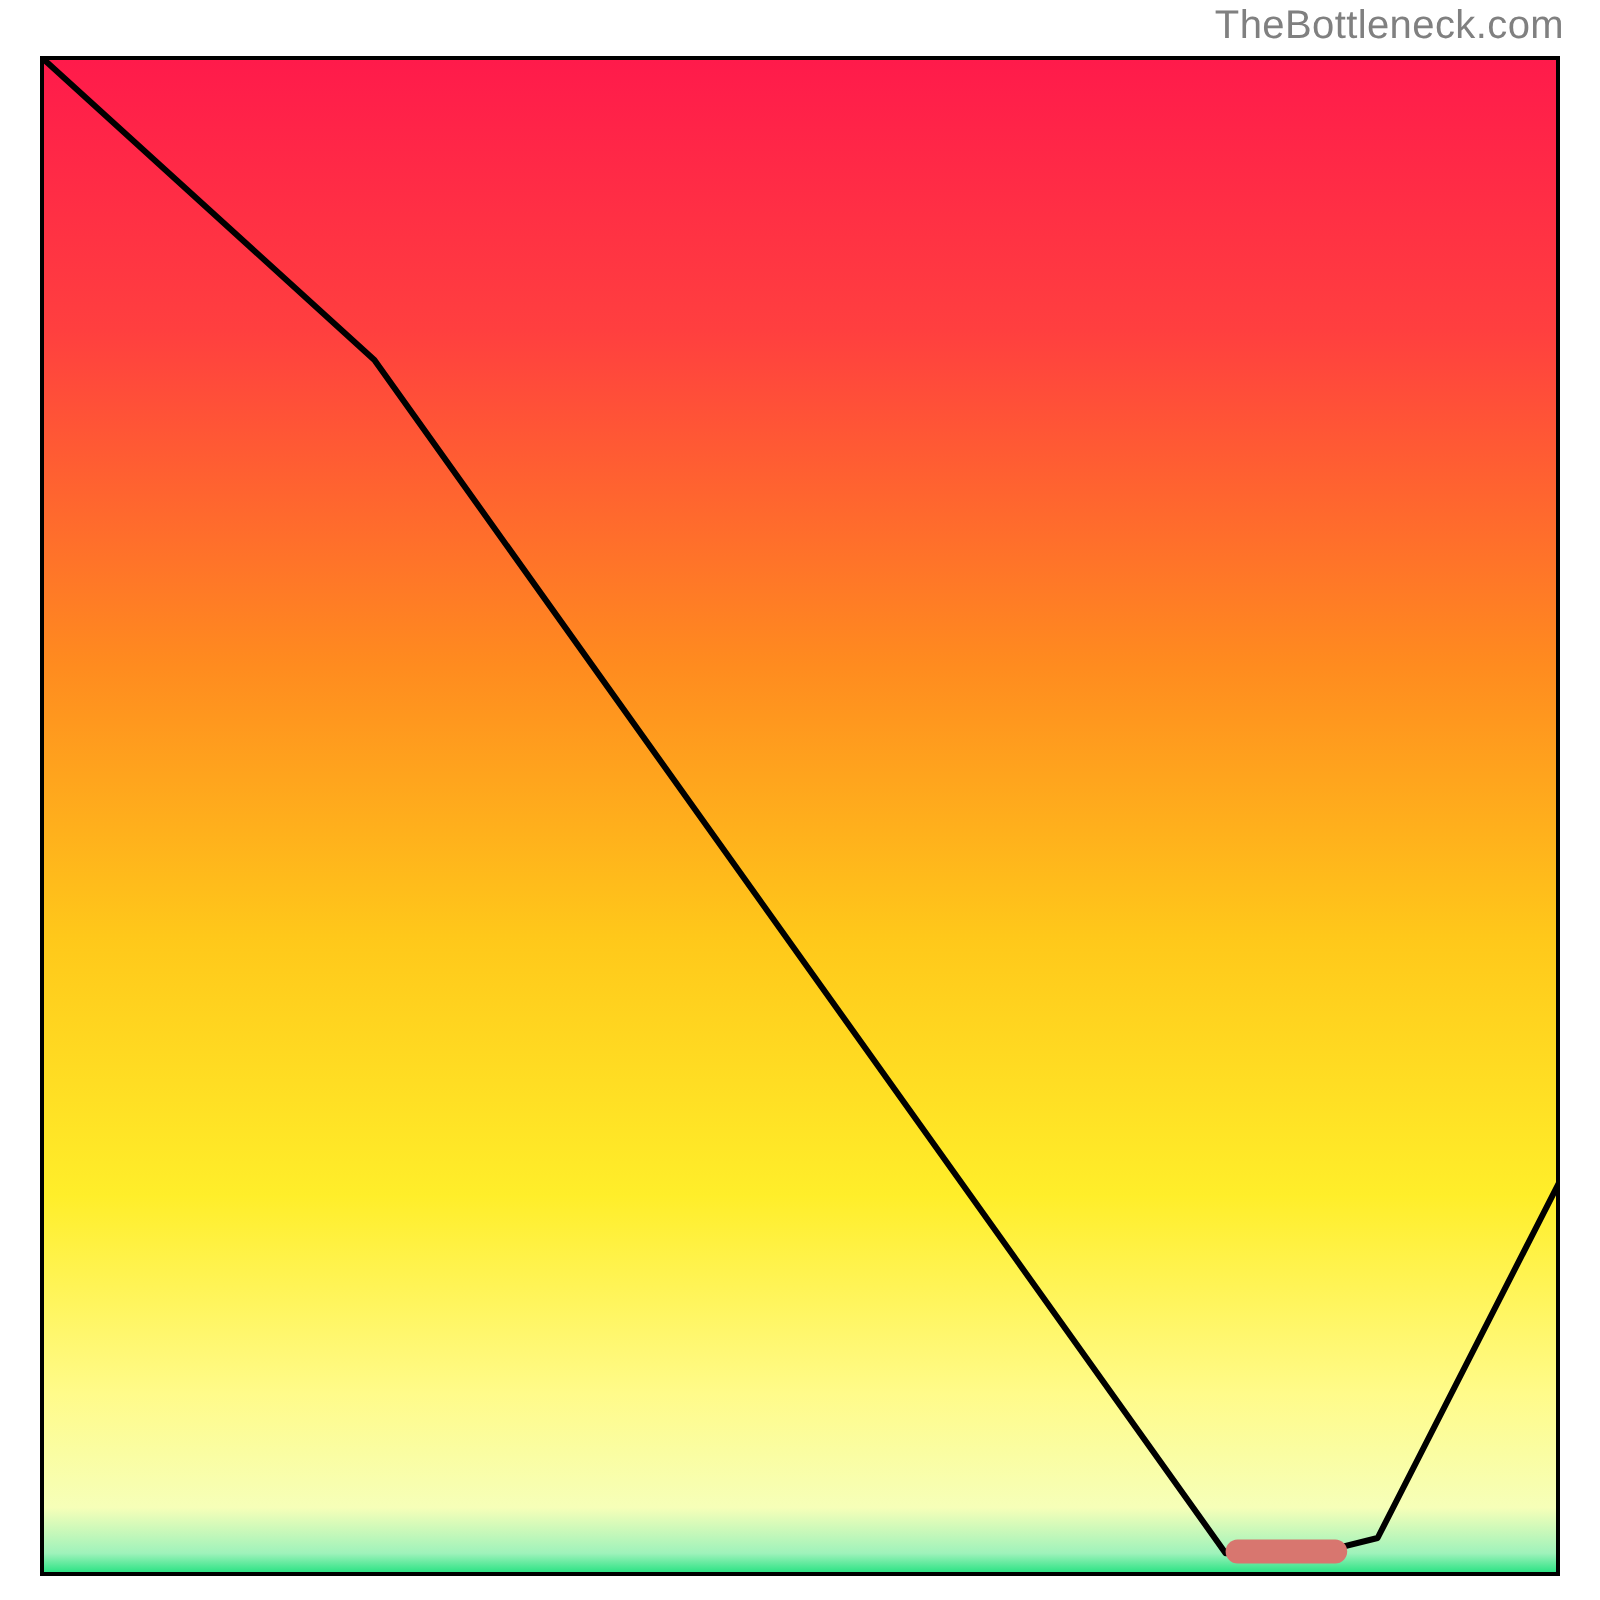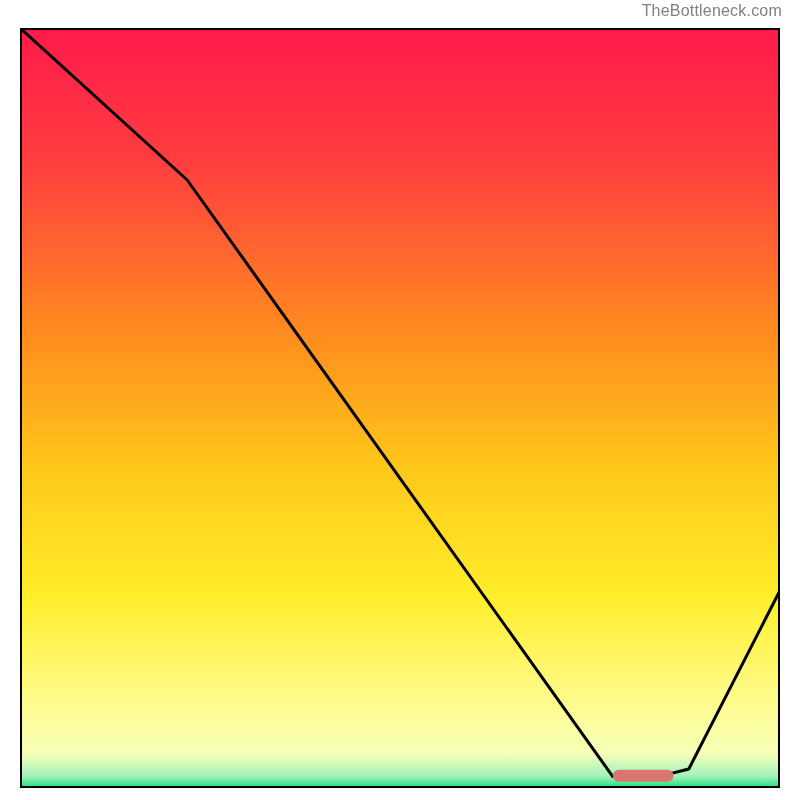--- a/index.html
+++ b/index.html
@@ -14,21 +14,21 @@
   .wrap {
     position: relative;
     width: 800px;
     height: 800px;
   }
   .attribution {
     position: absolute;
     top: 2px;
     right: 18px;
     color: #808080;
-    font-size: 16px;
+    font-size: 20px;
     font-weight: 400;
     letter-spacing: 0.2px;
   }
   .chart-frame {
     position: absolute;
     left: 20px;
     top: 28px;
     width: 760px;
     height: 760px;
   }

